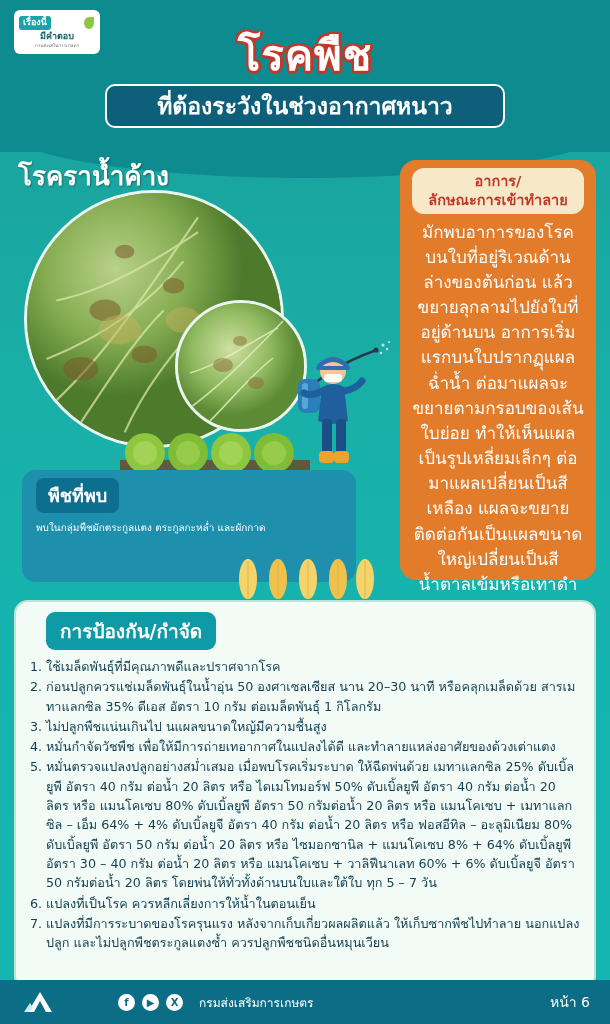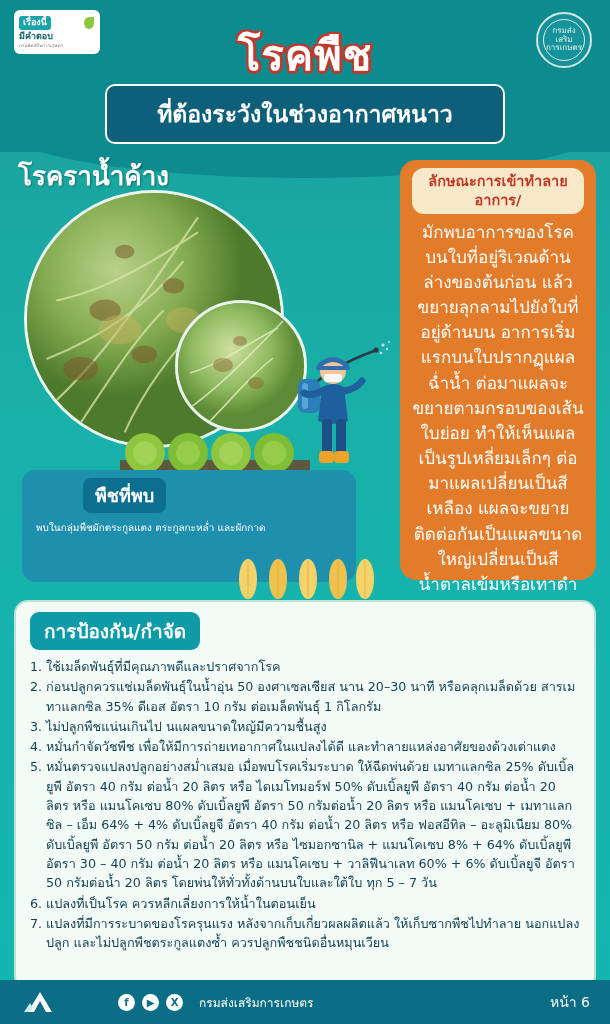--- a/index.html
+++ b/index.html
@@ -24,21 +24,21 @@
     background: #0e8b8f;
   }
   .top-band:after{
     content:""; position:absolute; left:0; bottom:-26px; width:610px; height:52px;
     background:#0e8b8f; border-radius: 0 0 50% 50%/0 0 100% 100%;
   }
   
   .logo-box{
     position:absolute; top:10px; left:14px; width:86px; height:44px;
     background:#ffffff; border-radius:6px; padding:4px 5px;
-    display:flex; flex-direction:column; justify-content:center;
+    display:flex; flex-direction:column; justify-content:center;text-align:center;
   }
   .logo-tag{
     background:#1aa3a8; color:#fff; font-size:9px; font-weight:bold;
     border-radius:3px; padding:2px 4px; display:inline-block; line-height:1.1;
     align-self:flex-start;
   }
   .logo-tag2{
     color:#0b5f63; font-size:9px; font-weight:bold; line-height:1.15; margin-top:1px;
   }
   .logo-sub{ color:#6b6b6b; font-size:4.6px; line-height:1.2; margin-top:2px;}
@@ -58,21 +58,21 @@
     color:#e8f7f3; font-size:8px; text-align:center; line-height:1.05;
   }
   .title{
     position:absolute; top:22px; left:0; width:610px; text-align:center;
     color:#ffffff; font-size:42px; font-weight:bold;
     text-shadow: 2px 2px 0 #c0392b, -2px 2px 0 #c0392b, 2px -2px 0 #c0392b, -2px -2px 0 #c0392b,
                  0 3px 0 #c0392b, 3px 0 0 #c0392b;
     letter-spacing:1px;
   }
   .subtitle-pill{
-    position:absolute; top:84px; left:105px; width:400px; height:60px;
+    position:absolute; top:84px; left:105px; width:400px; height:44px;
     background:#0d5f7a; border:2px solid #ffffff; border-radius:10px;
     display:flex; align-items:center; justify-content:center;
     color:#ffffff; font-size:23px; font-weight:bold;
   }
   
   .disease-head{
     position:absolute; top:155px; left:18px;
     color:#ffffff; font-size:26px; font-weight:bold;
     text-shadow: 1px 1px 2px rgba(0,0,0,.35);
   }
@@ -107,34 +107,34 @@
   .symptom-body{
     margin-top:6px; font-size:17px; line-height:1.48; text-align:center; color:#ffffff;
   }
   
   .found-panel{
     position:absolute; top:470px; left:22px; width:334px; height:112px;
     background:#1f8fae; border-radius:14px; padding:8px 14px; color:#ffffff;
   }
   .found-title{
     display:inline-block; background:#0d6f8f; border-radius:8px;
-    padding:3px 12px; font-size:18px; font-weight:bold; color:#ffffff;margin-left:47px;
+    padding:3px 12px; font-size:18px; font-weight:bold; color:#ffffff;
   }
   .found-body{ margin-top:7px; font-size:10px; line-height:1.5;}
   
   .corn-row{ position:absolute; top:556px; left:228px; width:150px; height:46px;}
   
   .prevent-panel{
     position:absolute; top:600px; left:14px; width:582px; height:390px;
     background:#f2fbf6; border:2px solid #bde3d2; border-radius:14px;
     padding:10px 14px 8px;
   }
   .prevent-title{
     display:inline-block; background:#0f9aa8; color:#ffffff;
-    border-radius:9px; padding:4px 14px; font-size:19px; font-weight:bold;
+    border-radius:9px; padding:4px 14px; font-size:19px; font-weight:bold;margin-left:16px;
   }
   .prevent-list{ margin-top:7px; }
   .p-item{
     display:flex; font-size:12.7px; line-height:1.52; color:#123e50; margin-bottom:1px;
   }
   .p-num{ width:16px; flex:none; }
   .p-text{ flex:1; }
   
   .footer{
     position:absolute; bottom:0; left:0; width:610px; height:44px;
@@ -154,23 +154,20 @@
 
   <div class="top-band"></div>
 
   <div class="logo-box">
     <span class="logo-tag">เรื่องนี้</span>
     <span class="logo-tag2">มีคำตอบ</span>
     <span class="logo-sub">กรมส่งเสริมการเกษตร</span>
     <span class="logo-leaf"></span>
   </div>
 
-  <div class="seal">
-    <div class="seal-inner">กรมส่งเสริม การเกษตร</div>
-  </div>
 
   <div class="title">โรคพืช</div>
 
   <div class="subtitle-pill">ที่ต้องระวังในช่วงอากาศหนาว</div>
 
   <div class="disease-head">โรคราน้ำค้าง</div>
 
   <div class="photo-big">
     <svg class="leafveins" viewBox="0 0 260 260">
       <defs>
@@ -268,22 +265,22 @@
 
     <rect x="34" y="94" width="10" height="36" rx="4" fill="#1b4f86"></rect>
     <rect x="48" y="94" width="10" height="36" rx="4" fill="#1b4f86"></rect>
 
     <rect x="31" y="126" width="15" height="12" rx="4" fill="#f0a32a"></rect>
     <rect x="46" y="126" width="15" height="12" rx="4" fill="#f0a32a"></rect>
   </svg>
 
   <div class="symptom-panel">
     <div class="symptom-title-box">
+      <div>อาการ/</div>
       <div>ลักษณะการเข้าทำลาย</div>
-      <div>อาการ/</div>
     </div>
     <div class="symptom-body">มักพบอาการของโรคบนใบที่อยู่ริเวณด้านล่างของต้นก่อน แล้วขยายลุกลามไปยังใบที่อยู่ด้านบน อาการเริ่มแรกบนใบปรากฏุแผลฉ่ำน้ำ ต่อมาแผลจะขยายตามกรอบของเส้นใบย่อย ทำให้เห็นแผลเป็นรูปเหลี่ยมเล็กๆ ต่อมาแผลเปลี่ยนเป็นสีเหลือง แผลจะขยายติดต่อกันเป็นแผลขนาดใหญ่เปลี่ยนเป็นสีน้ำตาลเข้มหรือเทาดำ หากอาการรุนแรงจะทำให้ใบเหลืองและแห้งตายทั้งต้น ผิวที่เป็นโรคจะติดเมล็ดย่อย ผลมีขนาดเล็ก คุณภาพของผลจะลดลง หากเป็นโรค ในระยะมีผลอ่อน จะทำให้ผลีบเล็กและบิดเบี้ยว</div>
   </div>
 
   <div class="found-panel">
     <span class="found-title">พืชที่พบ</span>
     <div class="found-body">พบในกลุ่มพืชผักตระกูลแตง ตระกูลกะหล่ำ และผักกาด</div>
   </div>
 
   <svg class="corn-row" viewBox="0 0 150 46">

